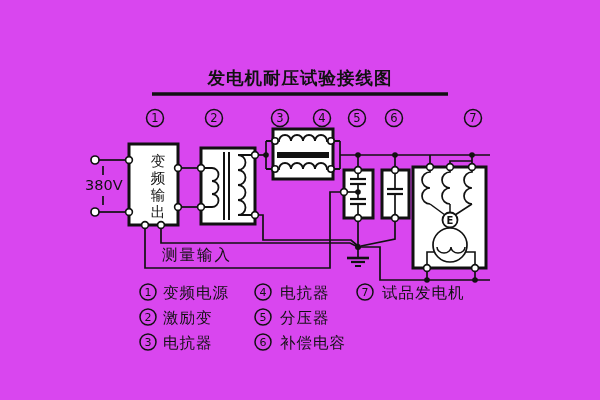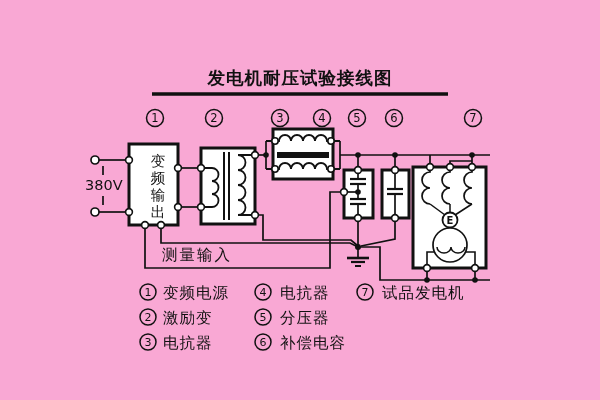--- a/index.html
+++ b/index.html
@@ -1,16 +1,16 @@
 <!DOCTYPE html>
 <html><head>
 <meta charset="utf-8">
 <style>
   html,body{margin:0;padding:0;background:#ffffff;}
-  #stage{position:relative;width:600px;height:400px;background:#f9a8d4;overflow:hidden;
+  #stage{position:relative;width:600px;height:400px;background:#d946ef;overflow:hidden;
          font-family:"DejaVu Sans","Liberation Sans",sans-serif;}
   svg{position:absolute;left:0;top:0;}
   svg text{fill:#111;}
   .cjk{font-family:"DejaVu Sans","Liberation Sans",sans-serif;}
 </style>
 </head>
 <body>
 
 <div id="stage">
 <svg width="600" height="400" viewBox="0 0 600 400">

